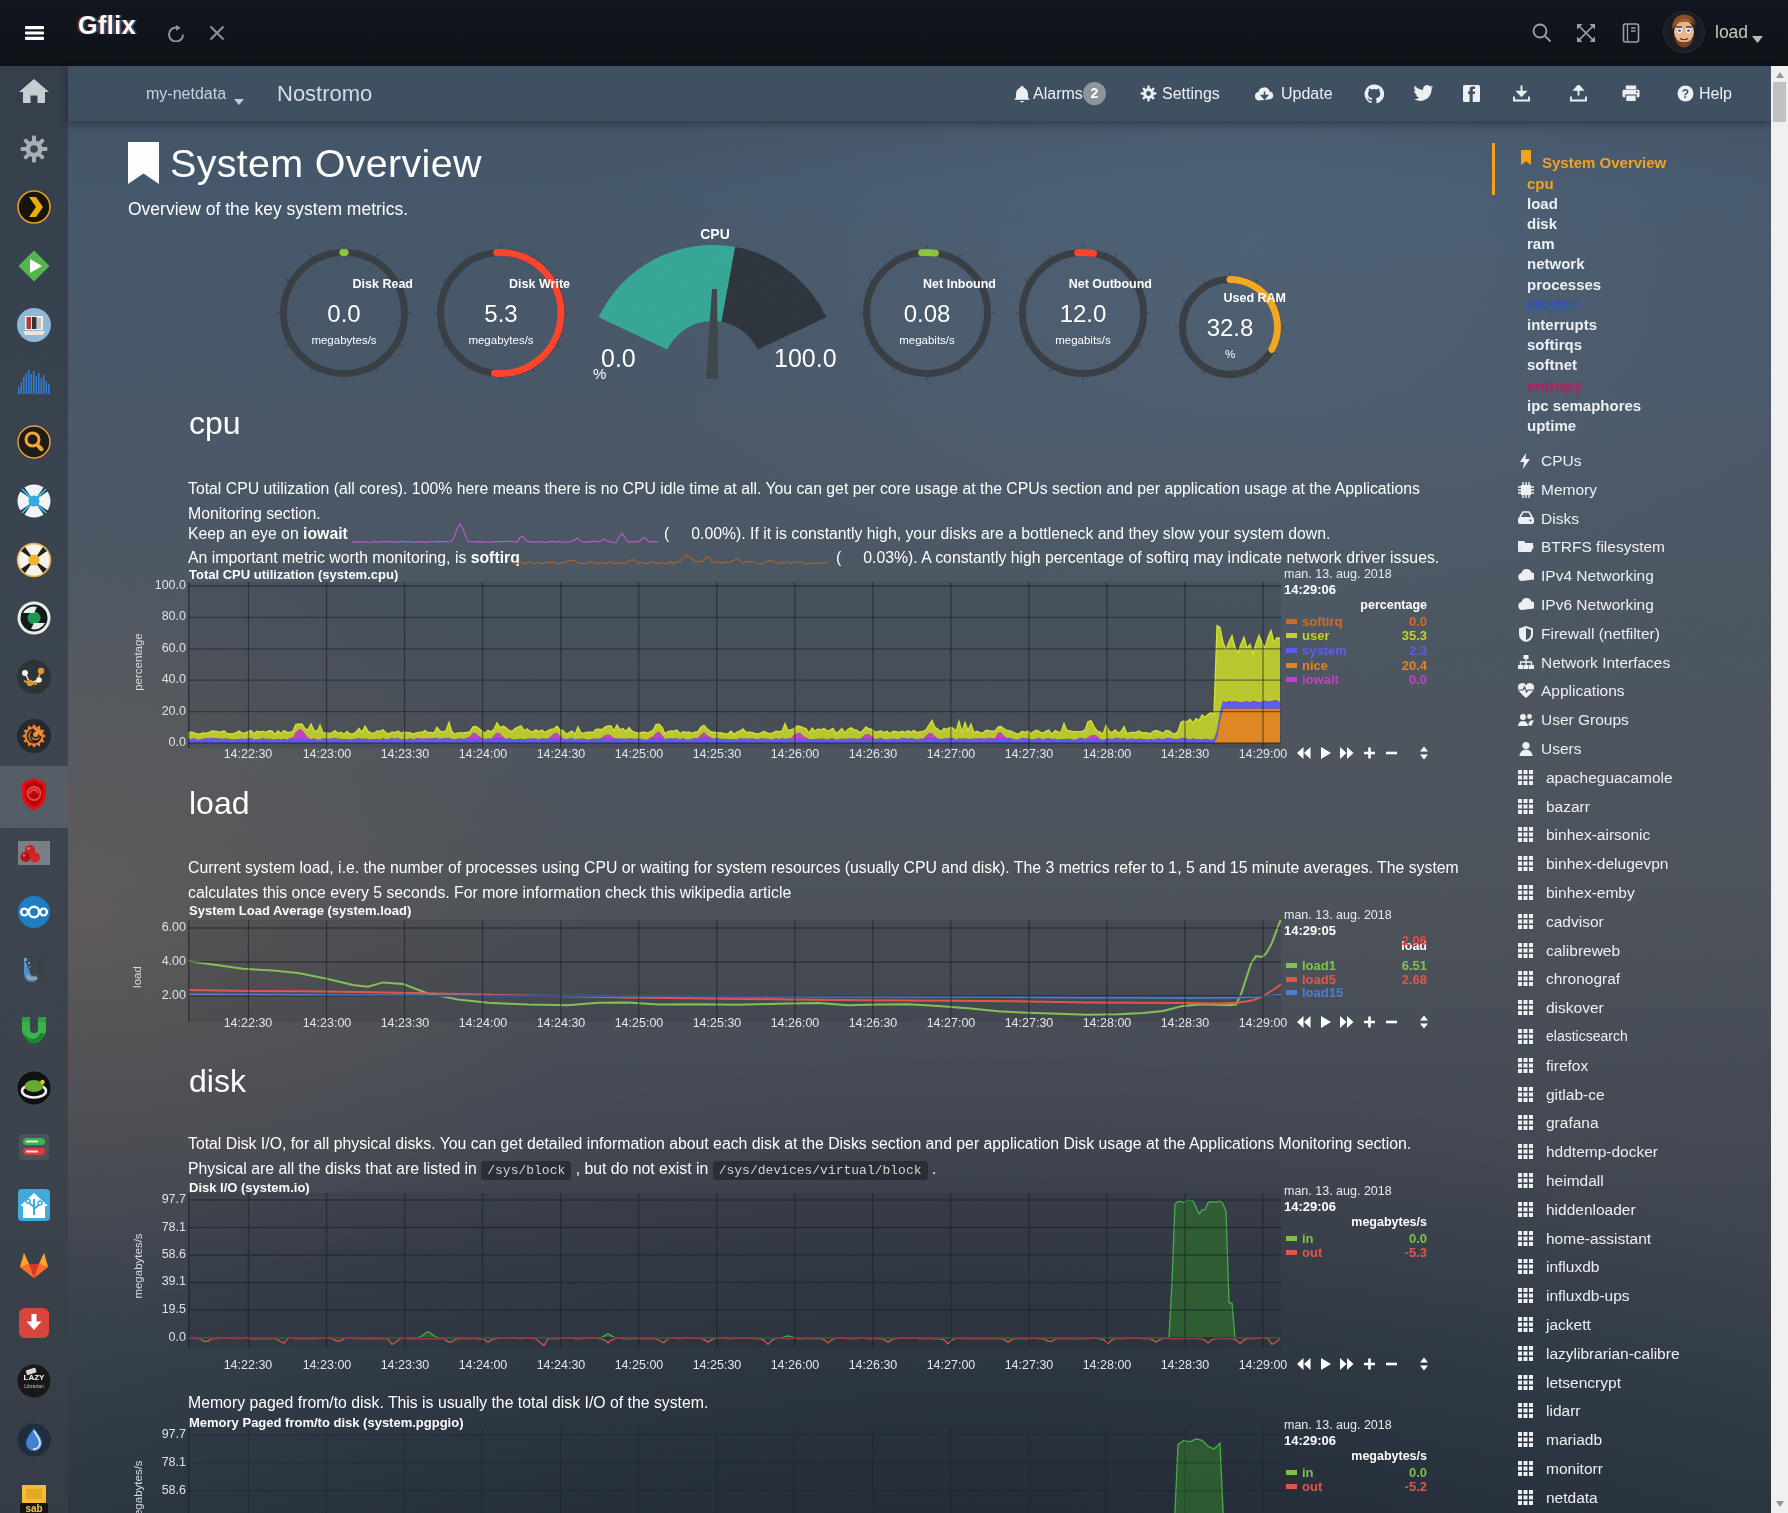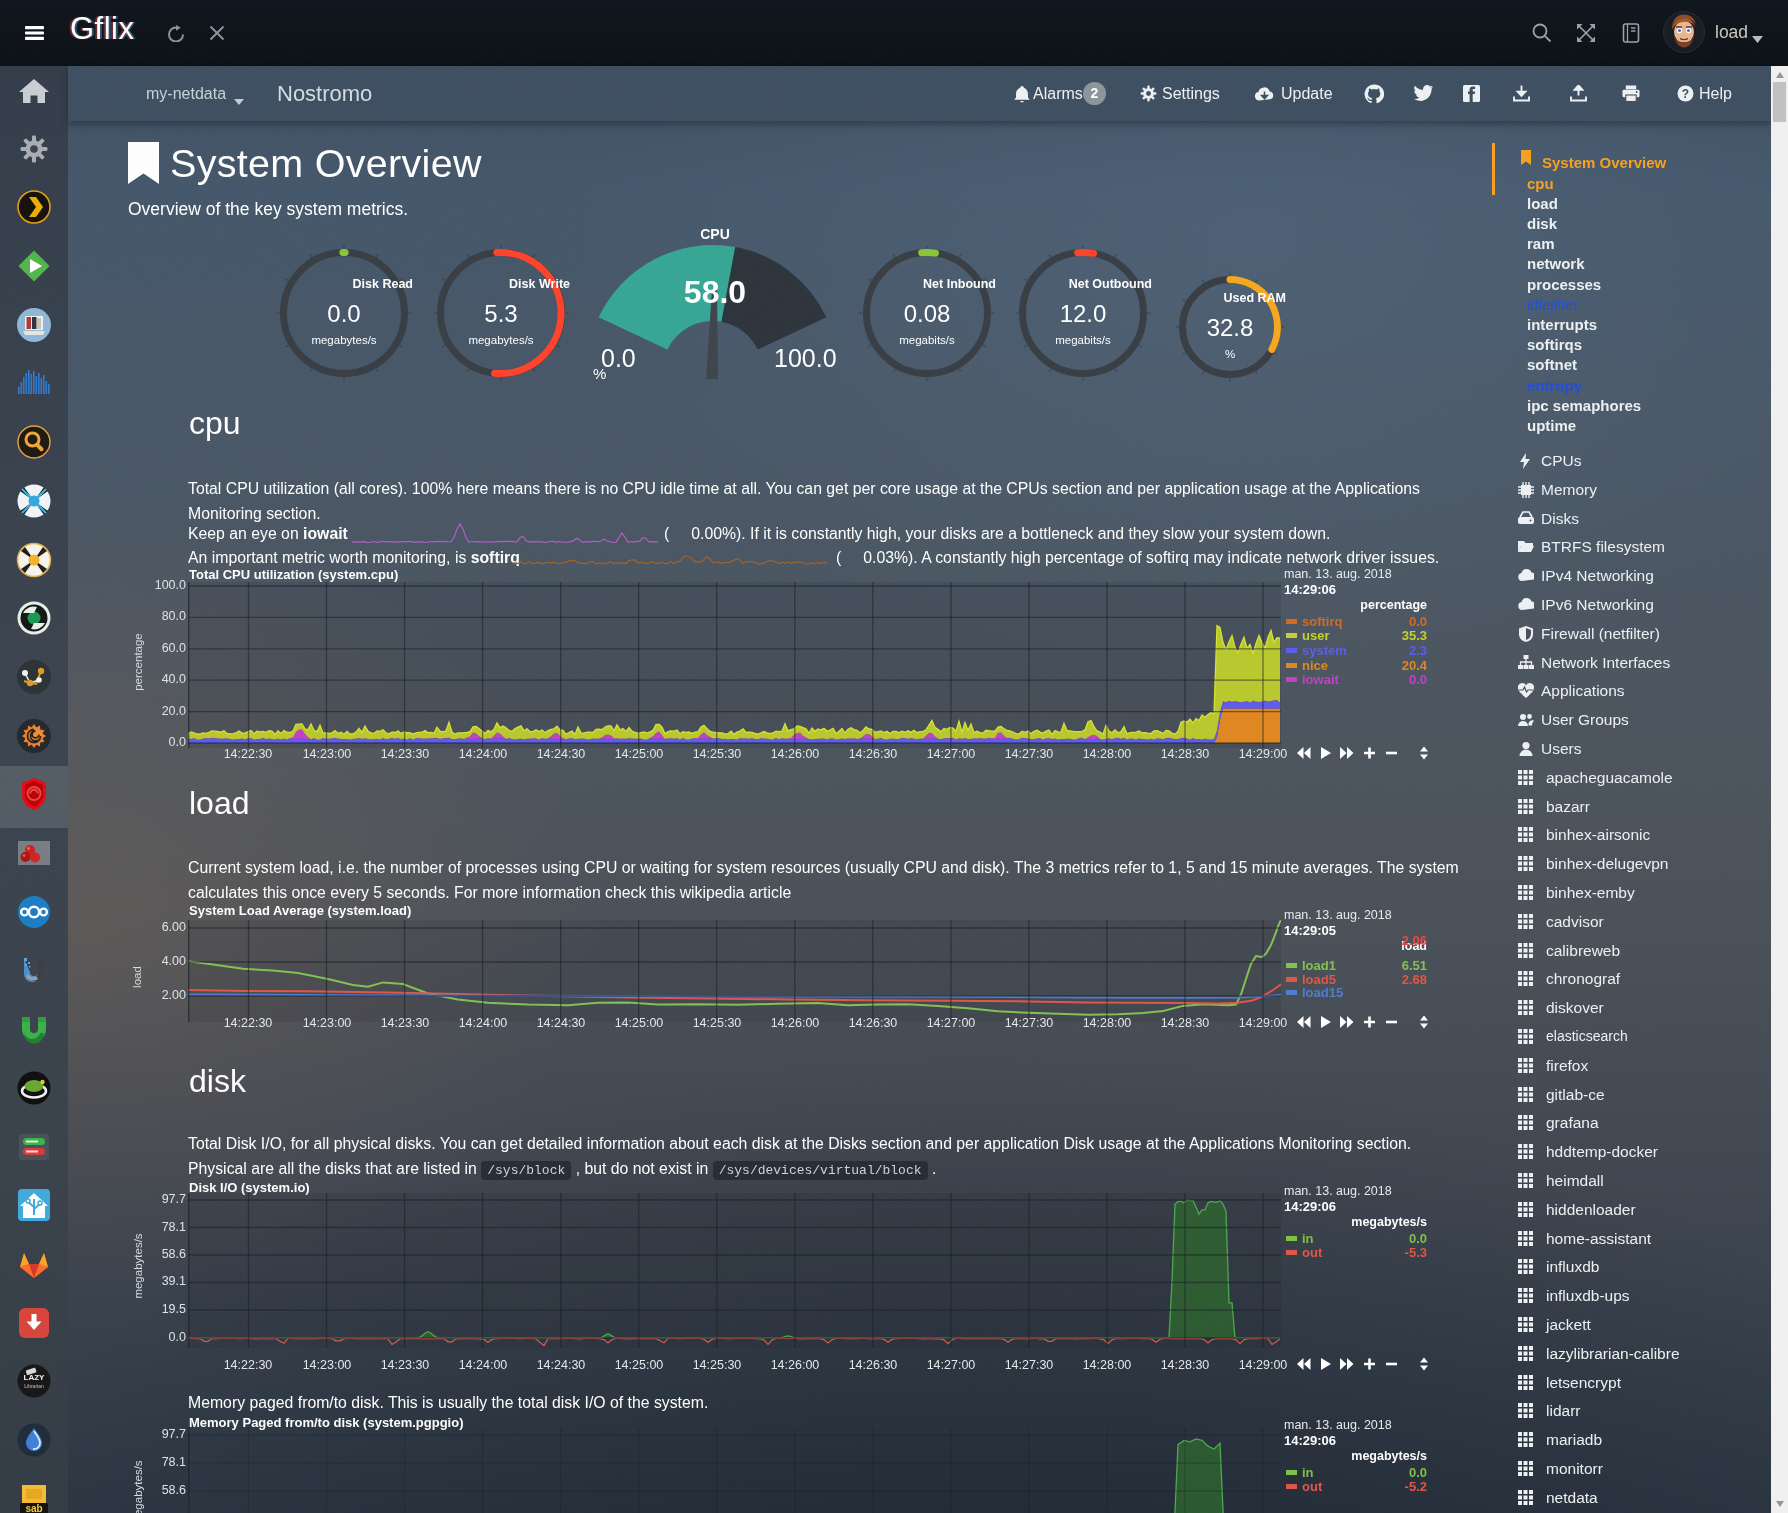--- a/index.html
+++ b/index.html
@@ -3,21 +3,21 @@
 *{margin:0;padding:0;box-sizing:border-box}
 html,body{width:1788px;height:1513px;overflow:hidden}
 body{font-family:"Liberation Sans",sans-serif;position:relative;
 background:
  radial-gradient(1100px 700px at 70% 16%, rgba(128,156,190,0.13), rgba(0,0,0,0) 62%),
  radial-gradient(860px 640px at 4% 60%, rgba(145,112,88,0.26), rgba(0,0,0,0) 62%),
  radial-gradient(1500px 900px at 55% 112%, rgba(4,10,18,0.40), rgba(0,0,0,0) 72%),
  linear-gradient(180deg,#3c4b5d 0px,#44566a 190px,#485666 420px,#4b545e 700px,#4a5057 920px,#414751 1150px,#333d49 1370px,#2c3643 1513px);}
 .abs{position:absolute}
 #topbar{position:absolute;left:0;top:0;width:1788px;height:66px;background:linear-gradient(180deg,#0e141b,#0a0f15)}
-#gflix{position:absolute;left:70px;top:11px;font-size:31px;font-weight:normal;color:#fff;letter-spacing:.5px;
+#gflix{position:absolute;left:78px;top:11px;font-size:25px;font-weight:bold;color:#fff;letter-spacing:.5px;
  text-shadow:-2px 0 1px rgba(255,80,80,.4),2px 0 1px rgba(90,190,255,.4)}
 #sidebar{position:absolute;left:0;top:66px;width:68px;height:1447px;background:linear-gradient(180deg,#333d4a 0,#3a434e 45%,#39414b 75%,#323a44 100%)}
 #sidebar .sel{position:absolute;left:0;top:700px;width:68px;height:62px;background:rgba(255,255,255,.13)}
 .sic{position:absolute;left:50%;transform:translateX(-50%)}
 #nnav{position:absolute;left:68px;top:66px;width:1704px;height:55px;background:#3d4e60;box-shadow:0 3px 8px rgba(0,0,0,.35)}
 #nnav .it{position:absolute;top:0;height:55px;line-height:55px;color:#eef1f4;font-size:16px;white-space:nowrap}
 .h1{position:absolute;color:#fff;font-size:39.5px;letter-spacing:.3px}
 .h2{position:absolute;color:#fff;font-size:32px}
 .par{position:absolute;color:#fff;font-size:15.8px;line-height:25px}
 .code{font-family:"Liberation Mono",monospace;font-size:13px;background:rgba(35,40,46,.85);color:#cfd4da;padding:2px 6px;border-radius:4px}
@@ -426,21 +426,20 @@
       <circle cx="56.0" cy="56.0" r="47.5" fill="none" stroke="#383d44" stroke-width="7"></circle>
       <path d="M56.0,8.5 A47.5,47.5 0 0 1 97.9,78.3" fill="none" stroke="#f5a71f" stroke-width="7" stroke-linecap="round"></path>
     </svg><div class="glabel" style="top:20px">Used RAM</div><div class="gval" style="top:43px">32.8</div><div class="gunit" style="top:77px">%</div></div>
 <div class="abs" style="left:560px;top:222px;width:310px;height:175px">
 <svg width="310" height="175" viewBox="0 0 310 175">
       <path d="M38.6,95.2 A126,126 0 0 1 175.2,25.1 L161.5,99.8 A50,50 0 0 0 107.3,127.6 Z" fill="#36a695"></path>
       <path d="M175.2,25.1 A126,126 0 0 1 266.4,95.2 L197.7,127.6 A50,50 0 0 0 161.5,99.8 Z" fill="#2c333a"></path>
       <path d="M146,157 L158,157 L157,67 L152,67 Z" fill="#3d444b"></path>
     </svg>
 <div class="abs" style="left:0;top:4px;width:100%;text-align:center;color:#fff;font-weight:bold;font-size:14px">CPU</div>
-<div class="abs" style="left:0;top:52px;width:100%;text-align:center;color:#fff;font-weight:bold;font-size:32px">58.0</div>
 <div class="abs" style="left:41px;top:122px;color:#fff;font-size:25px">0.0</div>
 <div class="abs" style="left:214px;top:122px;color:#fff;font-size:25px">100.0</div>
 <div class="abs" style="left:33px;top:143px;color:#fff;font-size:15px">%</div>
 </div>
 
 <div class="h2" style="left:189px;top:405px">cpu</div>
 <div class="par" style="left:188px;top:476px;width:1290px">Total CPU utilization (all cores). 100% here means there is no CPU idle time at all. You can get per core usage at the CPUs section and per application usage at the Applications Monitoring section.</div>
 <div class="par" style="left:188px;top:521px">Keep an eye on <b>iowait</b></div>
 <div class="abs" style="left:352px;top:520px"><svg width="308" height="26" viewBox="0 0 308 26">
       <path d="M0,22.2 L3,21.8 L6,22.1 L9,21.8 L12,21.7 L15,22.4 L18,22.5 L21,21.5 L24,22.2 L27,22.2 L30,21.3 L33,21.9 L36,21.5 L39,21.9 L42,21.7 L45,22.3 L48,21.7 L51,21.5 L54,21.9 L57,21.6 L60,21.7 L63,22.4 L66,21.6 L69,21.8 L72,22.1 L75,22.5 L78,21.5 L81,21.9 L84,21.6 L87,21.4 L90,21.6 L93,21.4 L96,22.0 L99,21.5 L102,17.5 L105,8.9 L108,4.0 L111,8.9 L114,17.5 L117,22.2 L120,21.3 L123,22.0 L126,21.7 L129,22.1 L132,21.9 L135,22.0 L138,22.1 L141,21.8 L144,21.8 L147,21.4 L150,21.7 L153,21.4 L156,21.5 L159,21.3 L162,21.7 L165,22.0 L168,17.6 L171,16.4 L174,20.7 L177,21.8 L180,21.6 L183,22.2 L186,21.5 L189,21.8 L192,22.2 L195,22.4 L198,21.5 L201,21.3 L204,22.4 L207,21.5 L210,22.0 L213,22.3 L216,22.1 L219,21.6 L222,20.4 L225,18.0 L228,20.4 L231,22.4 L234,21.6 L237,22.1 L240,21.4 L243,21.3 L246,21.9 L249,21.0 L252,19.0 L255,21.0 L258,21.8 L261,22.5 L264,22.3 L267,17.3 L270,13.0 L273,17.3 L276,22.4 L279,21.5 L282,22.1 L285,21.3 L288,21.1 L291,17.4 L294,18.4 L297,21.9 L300,21.7 L303,21.8 L306,21.8" fill="none" stroke="#b05cc6" stroke-width="1.2"></path>
@@ -698,21 +697,21 @@
 <div class="toc" style="left:1527px;top:174.5px;font-size:15px;font-weight:bold;color:#f7a01f">cpu</div>
 <div class="toc" style="left:1527px;top:194.7px;font-size:15px;font-weight:bold;color:#eef1f3">load</div>
 <div class="toc" style="left:1527px;top:214.9px;font-size:15px;font-weight:bold;color:#eef1f3">disk</div>
 <div class="toc" style="left:1527px;top:235.1px;font-size:15px;font-weight:bold;color:#eef1f3">ram</div>
 <div class="toc" style="left:1527px;top:255.3px;font-size:15px;font-weight:bold;color:#eef1f3">network</div>
 <div class="toc" style="left:1527px;top:275.5px;font-size:15px;font-weight:bold;color:#eef1f3">processes</div>
 <div class="toc" style="left:1527px;top:295.7px;font-size:15px;font-weight:normal;color:#1d4ed8">idlejitter</div>
 <div class="toc" style="left:1527px;top:315.9px;font-size:15px;font-weight:bold;color:#eef1f3">interrupts</div>
 <div class="toc" style="left:1527px;top:336.1px;font-size:15px;font-weight:bold;color:#eef1f3">softirqs</div>
 <div class="toc" style="left:1527px;top:356.3px;font-size:15px;font-weight:bold;color:#eef1f3">softnet</div>
-<div class="toc" style="left:1527px;top:376.5px;font-size:15px;font-weight:bold;color:#1d4ed8">entropy</div>
+<div class="toc" style="left:1527px;top:376.5px;font-size:15px;font-weight:bold;color:#be185d">entropy</div>
 <div class="toc" style="left:1527px;top:396.7px;font-size:15px;font-weight:bold;color:#eef1f3">ipc semaphores</div>
 <div class="toc" style="left:1527px;top:416.9px;font-size:15px;font-weight:bold;color:#eef1f3">uptime</div>
 <div class="abs" style="left:1518px;top:453px"><svg width="16" height="16" viewBox="0 0 16 16">
       <path d="M8 0 L2 9 h4 L5 16 L12 6 H7.5 Z" fill="#eef1f3"></path>
     </svg></div>
 <div class="toc" style="left:1541px;top:452px;font-size:15.5px">CPUs</div>
 <div class="abs" style="left:1518px;top:481.8px"><svg width="16" height="16" viewBox="0 0 16 16">
       <rect x="3" y="3" width="10" height="10" fill="#eef1f3"></rect>
       <path d="M5 0 v3 M8 0 v3 M11 0 v3 M5 13 v3 M8 13 v3 M11 13 v3 M0 5 h3 M0 8 h3 M0 11 h3 M13 5 h3 M13 8 h3 M13 11 h3" stroke="#eef1f3" stroke-width="1.4"></path>
     </svg></div>

